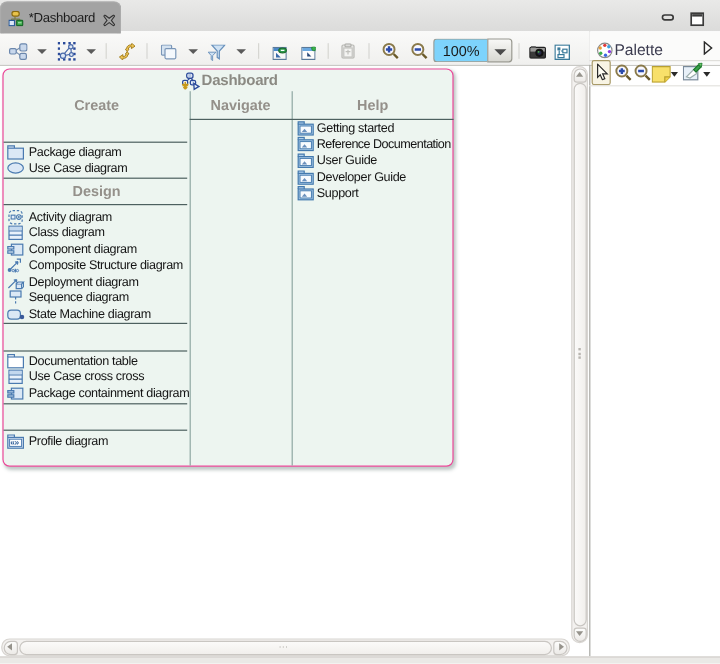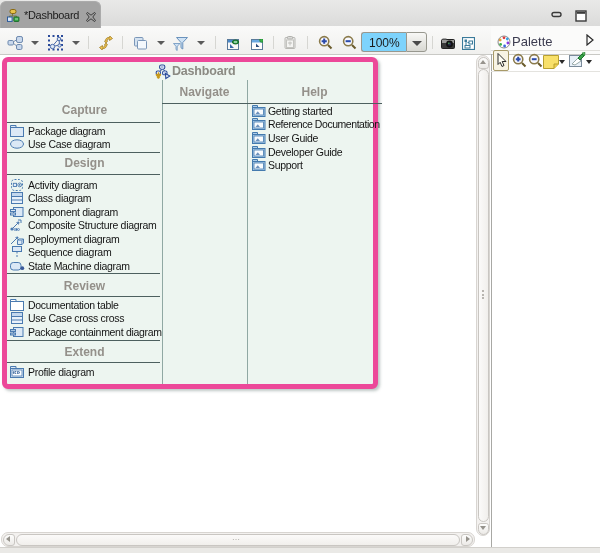--- a/index.html
+++ b/index.html
@@ -11,21 +11,21 @@
   background:#a3a3a3; border:1px solid #ababab; border-bottom:none;
   border-radius:6px 6px 0 0; }
 #tabtext { position:absolute; left:23px; top:7px; font-size:11px; letter-spacing:-0.3px; color:#1c1c1c; }
 #toolbar { position:absolute; left:0; top:26px; width:600px; height:29px;
   background:linear-gradient(#fafaf9,#f0f0ee); border-bottom:1px solid #c9c9c5; }
 .sep { position:absolute; width:1px; height:13px; top:36px; background:#d6d6d2; }
 .dd { position:absolute; width:0; height:0; border-left:4px solid transparent;
   border-right:4px solid transparent; border-top:4px solid #5a5a5a; top:41px; }
 #canvas { position:absolute; left:0; top:55px; width:490px; height:492px; background:#fff; }
 #dash { position:absolute; left:2px; top:57px; width:376px; height:332px;
-  background:#edf5f0; border:5px solid #ec4899; border-radius:6px;
+  background:#edf5f0; border:1px solid #ec4899; border-radius:6px;
   box-shadow:2px 2px 3px rgba(110,130,126,0.45); }
 .vline { position:absolute; top:18px; bottom:0; width:1px; background:#90a8a3; }
 .hdr { position:absolute; font-weight:bold; font-size:12px; color:#94908a;
   text-align:center; transform:translateY(-50%); }
 .dline { position:absolute; height:1px; background:#4d605f; }
 .item { position:absolute; height:14px; transform:translateY(-50%); white-space:nowrap;
   font-size:10.5px; color:#141414; letter-spacing:-0.3px; }
 .item svg { position:absolute; left:0; top:50%; transform:translateY(-50%); }
 .item span { position:absolute; left:19px; top:50%; transform:translateY(-50%); }
 #palette-line { position:absolute; left:491px; top:26px; width:1px; height:521px; background:#a8a8a4; }
@@ -170,26 +170,24 @@
     <rect x="7.6" y="7" width="4.4" height="3.8" rx="1.4" fill="#fff" stroke="#2a4a9a" stroke-width="1.1"></rect>
     <path d="M8.7 8.2 L10.9 8.2 M8.7 9.4 L10.9 9.4" stroke="#9ab4dc" stroke-width="0.8"></path>
     <path d="M3.4 8.2 L3.4 14.2 M0.9 11.2 L5.9 11.2 M3.4 14.2 L1.9 12.4 M3.4 14.2 L4.9 12.4 M0.9 11.2 L2.3 9.9 M5.9 11.2 L4.5 9.9" stroke="#c89a1a" stroke-width="1.4" fill="none"></path>
     <path d="M10.5 9.5 L14.8 12 L10.8 14.5 Z" fill="#e8f0fa" stroke="#2a4a9a" stroke-width="1.1"></path>
   </svg>
   <span style="position:absolute;left:165px;top:8.5px;transform:translateY(-50%);font-weight:bold;font-size:12.5px;letter-spacing:-0.2px;color:#8b8a83;">Dashboard</span>
   <div class="vline" style="left:155px"></div>
   <div class="vline" style="left:240px"></div>
 
   <div class="dline" style="left:155px;top:41px;width:220px;background:#4d605f;"></div>
+  <div class="hdr" style="left:0;width:155px;top:29.5px;">Create</div>
   <div class="hdr" style="left:155px;width:85px;top:29.5px;">Navigate</div>
   <div class="hdr" style="left:240px;width:135px;top:29.5px;">Help</div>
-  <div class="hdr" style="left:0;width:155px;top:48px;">Capture</div>
   <div class="hdr" style="left:0;width:155px;top:101px;">Design</div>
-  <div class="hdr" style="left:0;width:155px;top:223.5px;">Review</div>
-  <div class="hdr" style="left:0;width:155px;top:289.5px;">Extend</div>
   <div class="dline" style="left:0px;top:59.5px;width:153px;"></div>
   <div class="dline" style="left:0px;top:89.5px;width:153px;"></div>
   <div class="dline" style="left:0px;top:112px;width:153px;"></div>
   <div class="dline" style="left:0px;top:210.5px;width:153px;"></div>
   <div class="dline" style="left:0px;top:234px;width:153px;"></div>
   <div class="dline" style="left:0px;top:277.5px;width:153px;"></div>
   <div class="dline" style="left:0px;top:299.5px;width:153px;"></div>
 
   <div class="item" style="left:2px;top:68.8px;">
     <svg width="16" height="14" viewBox="0 0 16 14">

